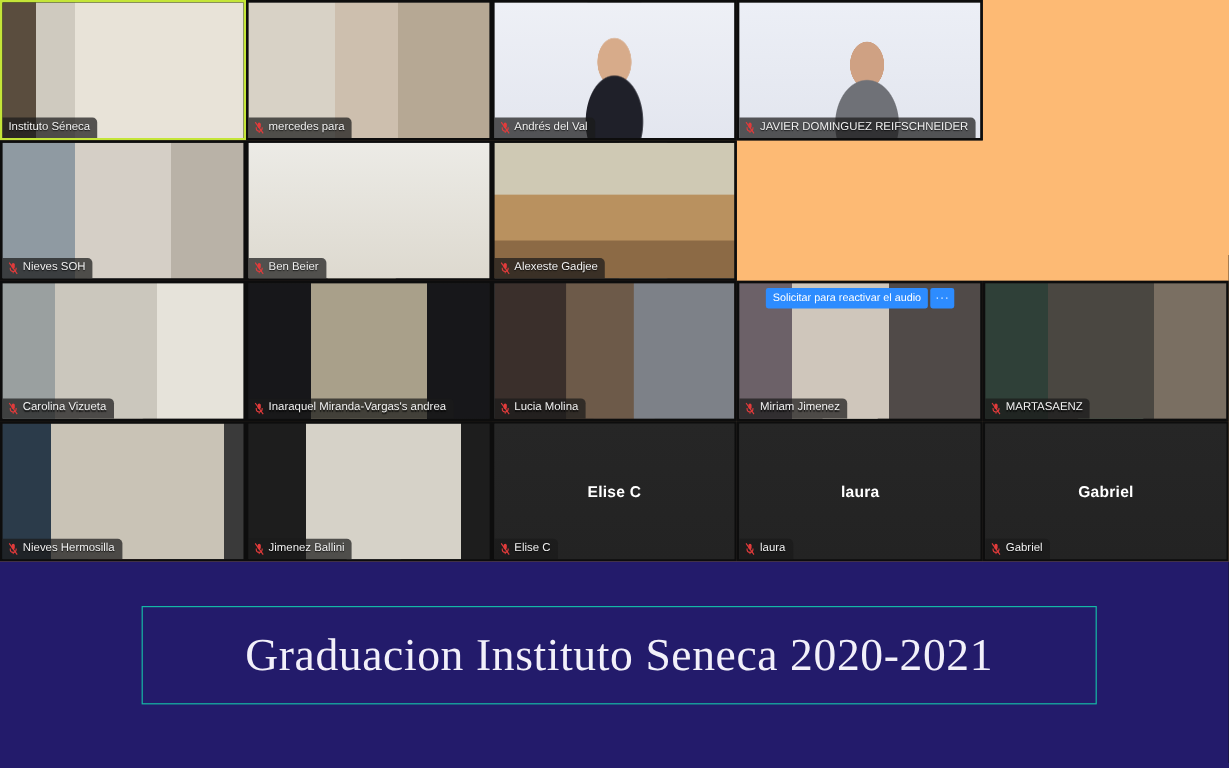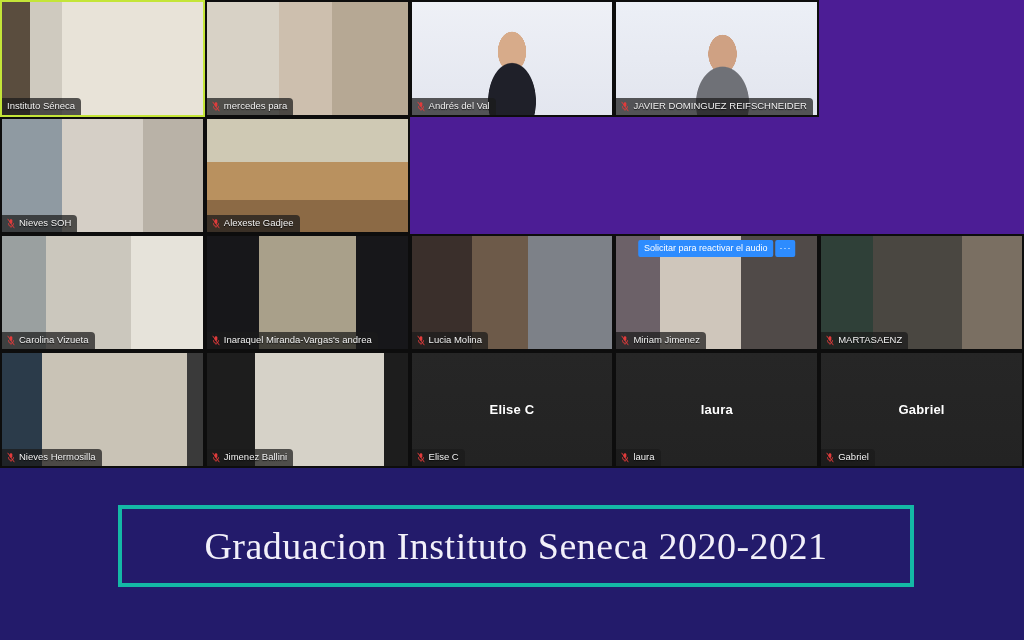--- a/index.html
+++ b/index.html
@@ -8,21 +8,21 @@
     background: #0e0e0e;
     font-family: "Liberation Sans", sans-serif;
     overflow: hidden;
   }
   #app { position: relative; width: 1024px; height: 640px; background: #111; }
 
   
   #video-grid {
     position: absolute; left: 0; top: 0;
     width: 1024px; height: 468px;
-    background: #4c1d95;
+    background: #fdba74;
     overflow: hidden;
   }
   .grid-row { display: flex; width: 1024px; height: 117px; }
   .tile {
     position: relative;
     width: 204.8px; height: 117px;
     background: #1a1a1a;
     overflow: hidden;
     border: 2px solid #0d0d0d;
   }
@@ -78,21 +78,21 @@
 
   
   #banner {
     position: absolute; left: 0; top: 468px;
     width: 1024px; height: 172px;
     background: #231b6b;
   }
   #title-frame {
     position: absolute; left: 118px; top: 37px;
     width: 796px; height: 82px;
-    border: 4px solid #14b8a6;
+    border: 1px solid #14b8a6;
   }
   #banner-title {
     position: absolute; inset: 0;
     display: flex; align-items: center; justify-content: center;
     color: #f2f0fa;
     font-family: "Liberation Serif", serif;
     font-size: 38px;
     letter-spacing: .5px;
     white-space: nowrap;
   }
@@ -154,20 +154,32 @@
             <svg class="mic-muted" viewBox="0 0 12 16">
               <rect x="4" y="1.5" width="4" height="7" rx="2" fill="#e23b3b"></rect>
               <path d="M2.3 7.4v1.1a3.7 3.7 0 0 0 7.4 0V7.4" stroke="#e23b3b" stroke-width="1.3" fill="none"></path>
               <rect x="5.4" y="12" width="1.2" height="2.4" fill="#e23b3b"></rect>
               <line x1="1" y1="1" x2="11" y2="15" stroke="#e23b3b" stroke-width="1.4"></line>
             </svg>
             <span class="nm">Nieves SOH</span>
           </div>
         </div>
         <div class="tile">
+          <div class="vid" style="background: linear-gradient(rgb(236, 235, 230), rgb(221, 217, 207)), radial-gradient(25% 44% at 47% 86%, rgb(216, 210, 187) 0px, rgb(216, 210, 187) 64%, transparent 66%), radial-gradient(13% 27% at 47% 48%, rgb(220, 174, 140) 0px, rgb(220, 174, 140) 70%, transparent 72%);"></div>
+          <div class="namebar">
+            <svg class="mic-muted" viewBox="0 0 12 16">
+              <rect x="4" y="1.5" width="4" height="7" rx="2" fill="#e23b3b"></rect>
+              <path d="M2.3 7.4v1.1a3.7 3.7 0 0 0 7.4 0V7.4" stroke="#e23b3b" stroke-width="1.3" fill="none"></path>
+              <rect x="5.4" y="12" width="1.2" height="2.4" fill="#e23b3b"></rect>
+              <line x1="1" y1="1" x2="11" y2="15" stroke="#e23b3b" stroke-width="1.4"></line>
+            </svg>
+            <span class="nm">Ben Beier</span>
+          </div>
+        </div>
+        <div class="tile">
           <div class="vid" style="background: linear-gradient(rgb(207, 201, 180) 0px, rgb(207, 201, 180) 38%, rgb(185, 145, 95) 38%, rgb(185, 145, 95) 72%, rgb(140, 106, 69) 72%, rgb(140, 106, 69) 100%), radial-gradient(20% 46% at 62% 82%, rgb(154, 152, 148) 0px, rgb(154, 152, 148) 62%, transparent 64%), radial-gradient(10% 23% at 62% 48%, rgb(75, 53, 38) 0px, rgb(75, 53, 38) 70%, transparent 72%);"></div>
           <div class="namebar">
             <svg class="mic-muted" viewBox="0 0 12 16">
               <rect x="4" y="1.5" width="4" height="7" rx="2" fill="#e23b3b"></rect>
               <path d="M2.3 7.4v1.1a3.7 3.7 0 0 0 7.4 0V7.4" stroke="#e23b3b" stroke-width="1.3" fill="none"></path>
               <rect x="5.4" y="12" width="1.2" height="2.4" fill="#e23b3b"></rect>
               <line x1="1" y1="1" x2="11" y2="15" stroke="#e23b3b" stroke-width="1.4"></line>
             </svg>
             <span class="nm">Alexeste Gadjee</span>
           </div>

